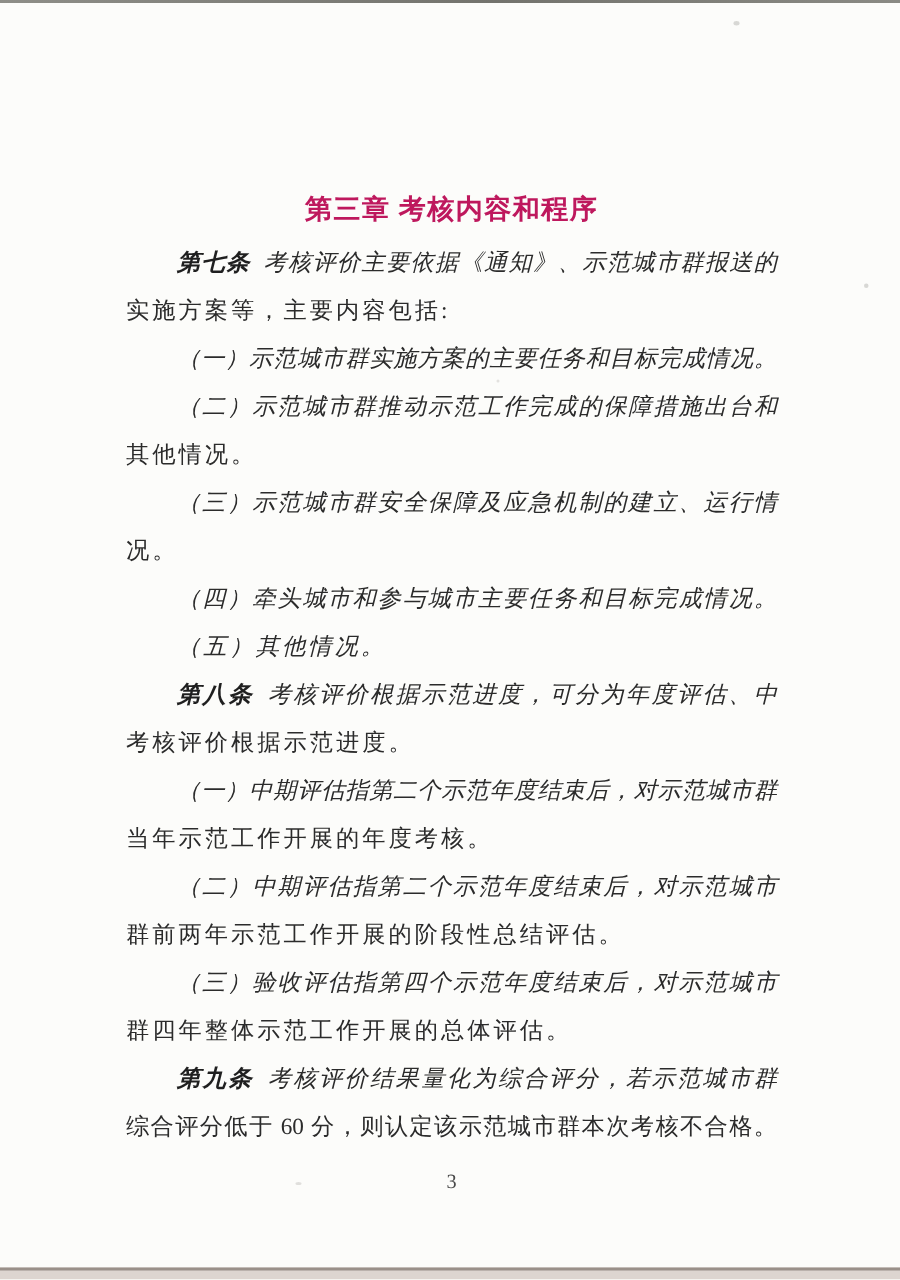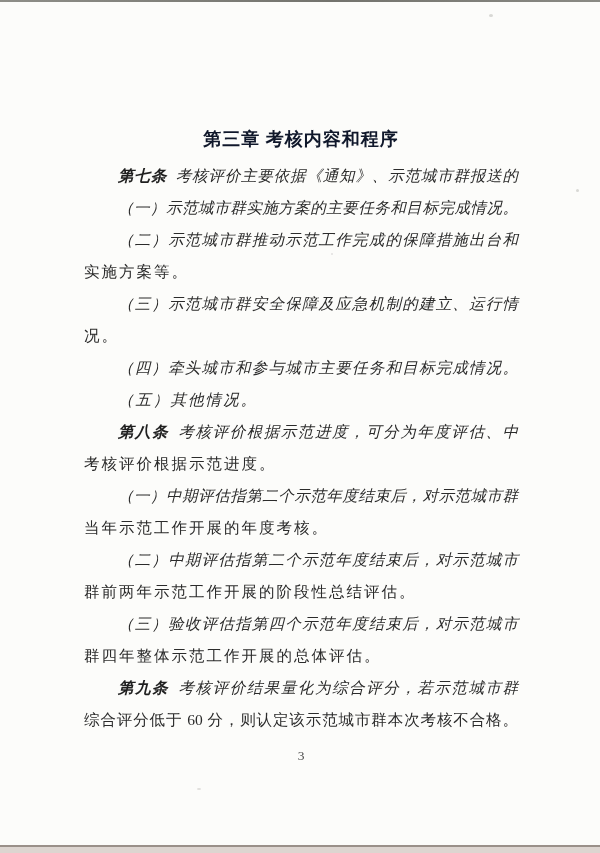--- a/index.html
+++ b/index.html
@@ -34,21 +34,21 @@
     width: 434px;
     color: #2b2b2b;
   }
   .doc-title {
     font-size: 18px;
     font-weight: bold;
     text-align: center;
     letter-spacing: 1px;
     line-height: 30px;
     margin-bottom: 6px;
-    color: #0f172a;
+    color: #be185d;
   }
   .line {
     font-size: 15.5px;
     line-height: 32px;
     height: 32px;
     letter-spacing: 2px;
     color: #2b2b2b;
   }
   .line.fill {
     letter-spacing: 0;
@@ -88,23 +88,24 @@
 <div class="speck s1"></div>
 <div class="speck s2"></div>
 <div class="speck s3"></div>
 <div class="speck s4"></div>
 
 <div class="content">
   <div class="doc-title">第三章  考核内容和程序</div>
 
   <div>
       <div class="line indent fill"><b>第七条</b> 考核评价主要依据《通知》、示范城市群报送的</div>
+      <div class="line">实施方案等，主要内容包括:</div>
       <div class="line indent fill">（一）示范城市群实施方案的主要任务和目标完成情况。</div>
       <div class="line indent fill">（二）示范城市群推动示范工作完成的保障措施出台和</div>
-      <div class="line">实施方案等。</div>
+      <div class="line">其他情况。</div>
       <div class="line indent fill">（三）示范城市群安全保障及应急机制的建立、运行情</div>
       <div class="line">况。</div>
       <div class="line indent fill">（四）牵头城市和参与城市主要任务和目标完成情况。</div>
       <div class="line indent">（五）其他情况。</div>
       <div class="line indent fill"><b>第八条</b> 考核评价根据示范进度，可分为年度评估、中</div>
       <div class="line">考核评价根据示范进度。</div>
       <div class="line indent fill">（一）中期评估指第二个示范年度结束后，对示范城市群</div>
       <div class="line">当年示范工作开展的年度考核。</div>
       <div class="line indent fill">（二）中期评估指第二个示范年度结束后，对示范城市</div>
       <div class="line">群前两年示范工作开展的阶段性总结评估。</div>

